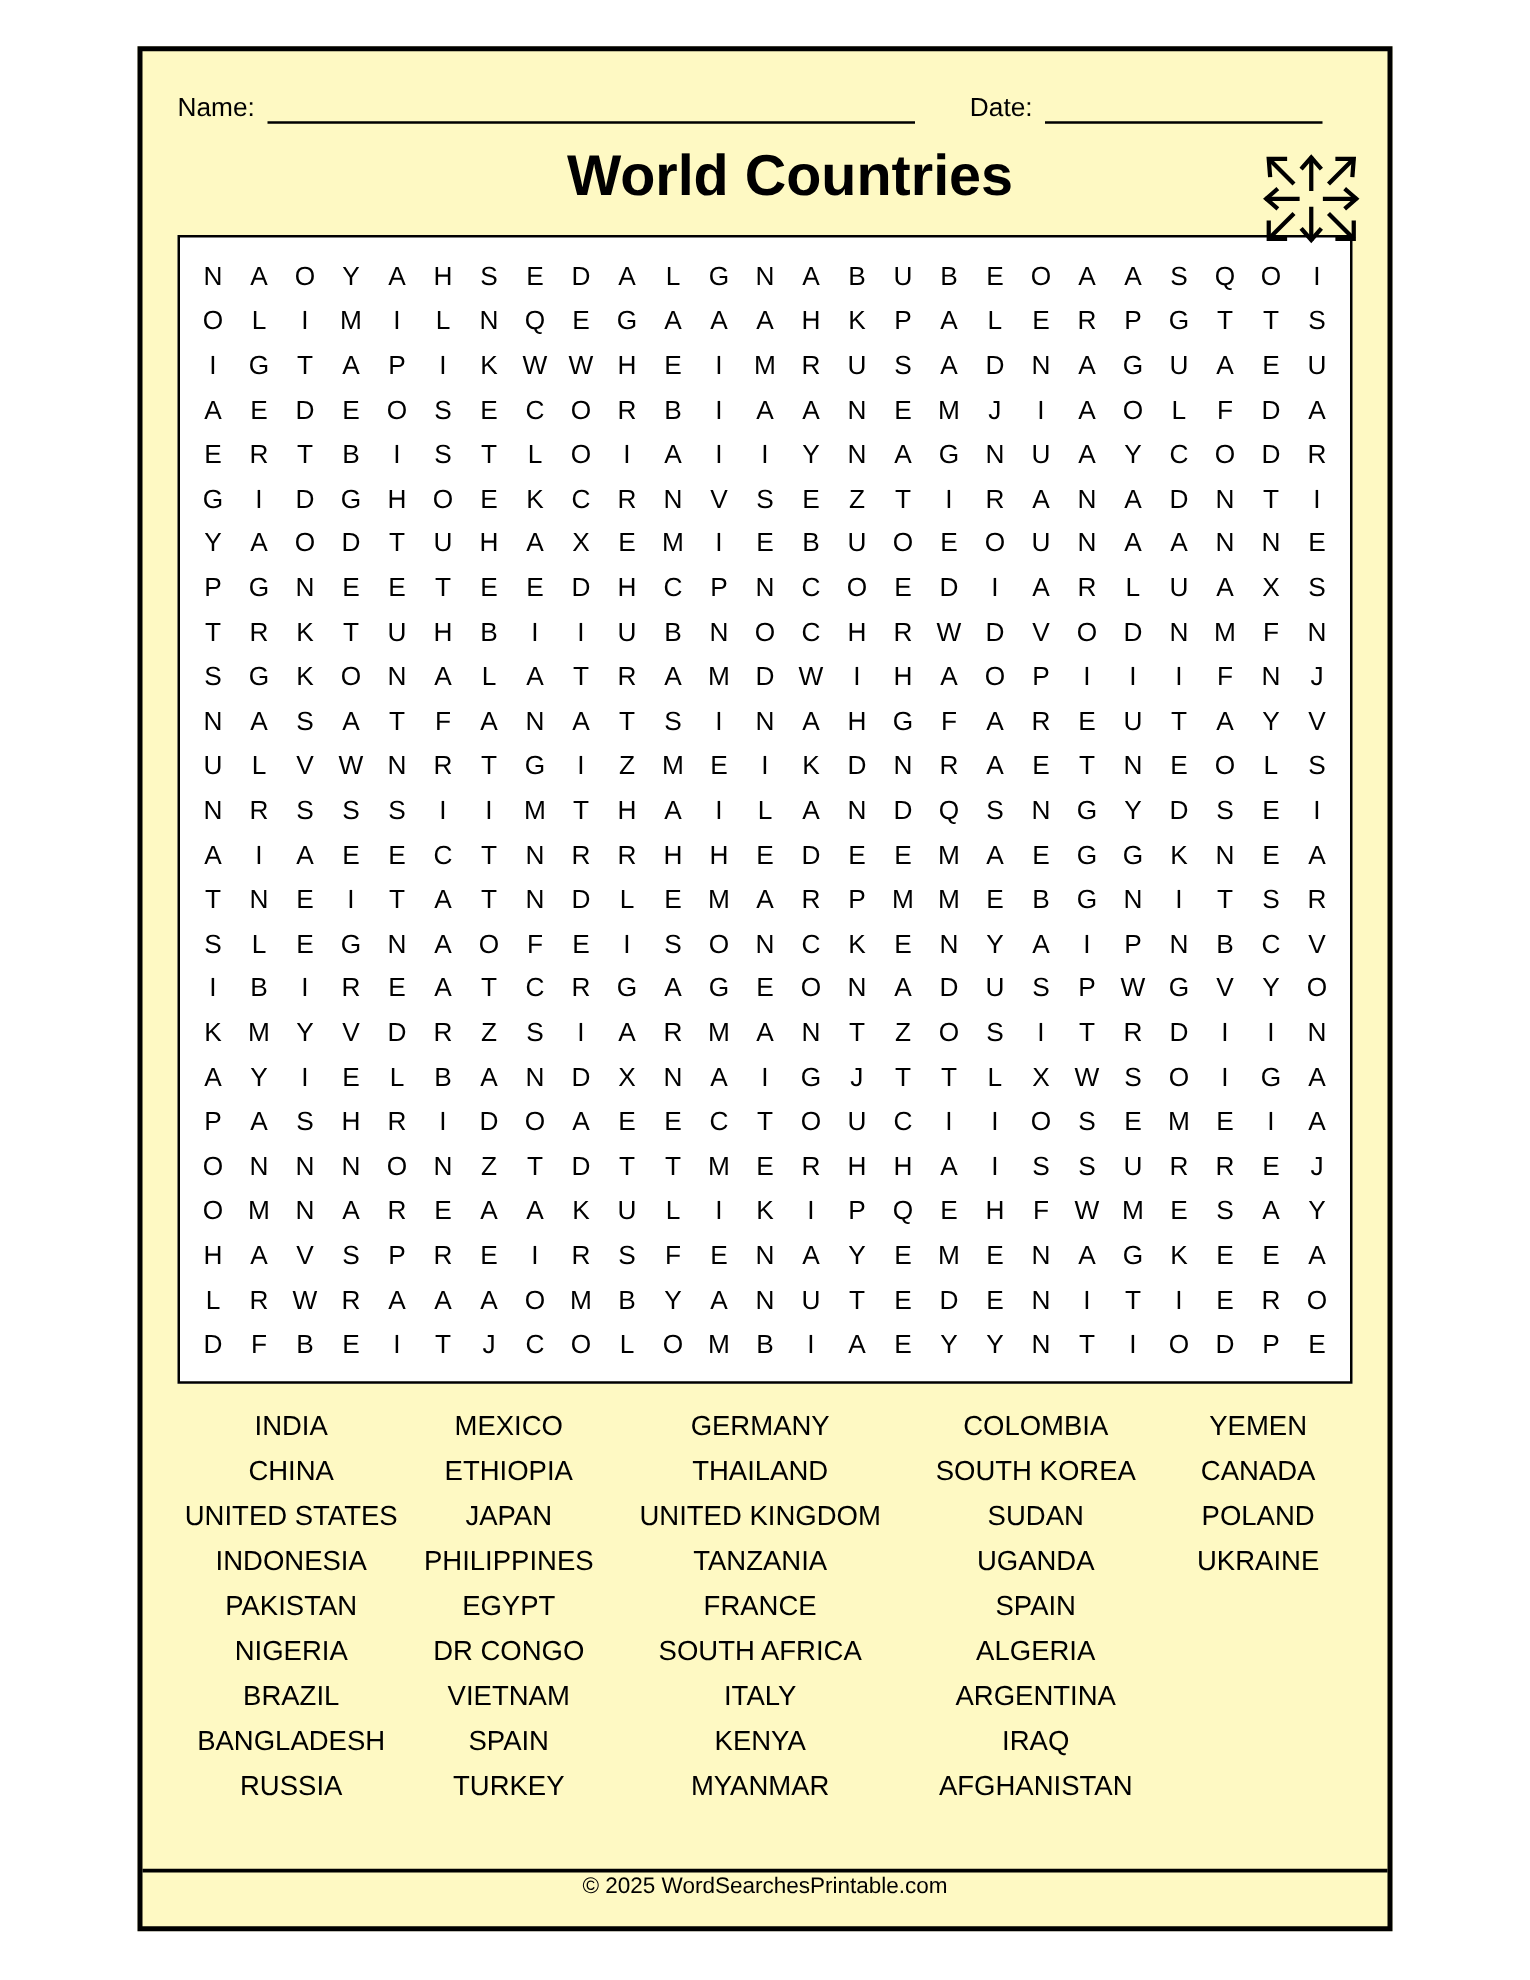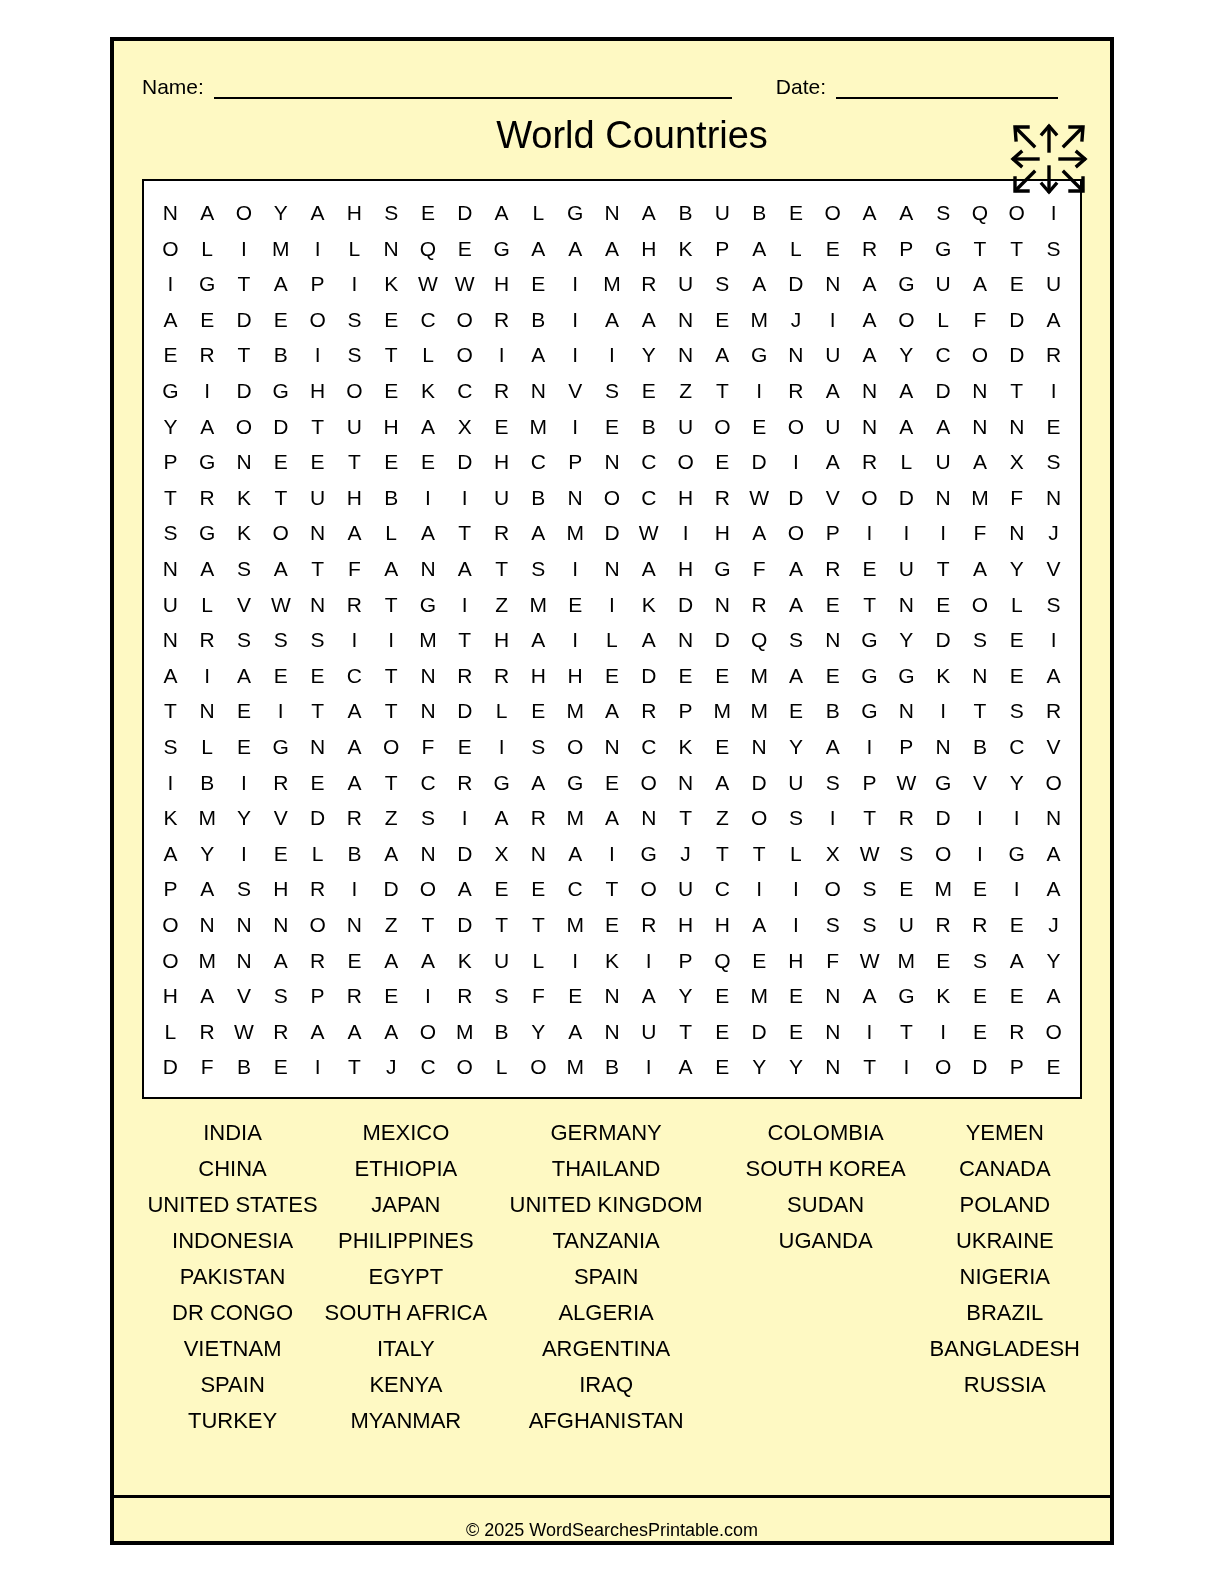--- a/index.html
+++ b/index.html
@@ -49,22 +49,22 @@
   .nd-rule.date-rule { width: 222px; margin-left: 10px; }
   .nd-gap { width: 44px; }
 
   
   .titleblock {
     position: relative;
     text-align: center;
     padding-top: 16px;
   }
   .title {
-    font-size: 38px;
-    font-weight: normal;
+    font-size: 46px;
+    font-weight: bold;
     letter-spacing: 0px;
     line-height: 1.1;
     margin-left: 40px;
   }
   .subtitle {
     font-size: 26px;
     font-weight: 400;
     margin-top: 6px;
     line-height: 1.1;
   }
@@ -117,21 +117,21 @@
 
   
   .footer {
     position: absolute;
     left: 0;
     right: 0;
     bottom: 0;
     height: 46px;
     border-top: 3px solid #000000;
     display: flex;
-    align-items: flex-end;
+    align-items: flex-start;
     justify-content: center;
     box-sizing: border-box;
   }
   .footer-text {
     font-size: 18px;
     font-weight: 400;
   }
 </style>
 </head>
 <body>
@@ -878,20 +878,21 @@
       <div class="word">UNITED KINGDOM</div>
       <div class="word">SUDAN</div>
       <div class="word">POLAND</div>
       <div class="word">INDONESIA</div>
       <div class="word">PHILIPPINES</div>
       <div class="word">TANZANIA</div>
       <div class="word">UGANDA</div>
       <div class="word">UKRAINE</div>
       <div class="word">PAKISTAN</div>
       <div class="word">EGYPT</div>
+      <div class="word">FRANCE</div>
       <div class="word">SPAIN</div>
       <div class="word empty"></div>
       <div class="word">NIGERIA</div>
       <div class="word">DR CONGO</div>
       <div class="word">SOUTH AFRICA</div>
       <div class="word">ALGERIA</div>
       <div class="word empty"></div>
       <div class="word">BRAZIL</div>
       <div class="word">VIETNAM</div>
       <div class="word">ITALY</div>

